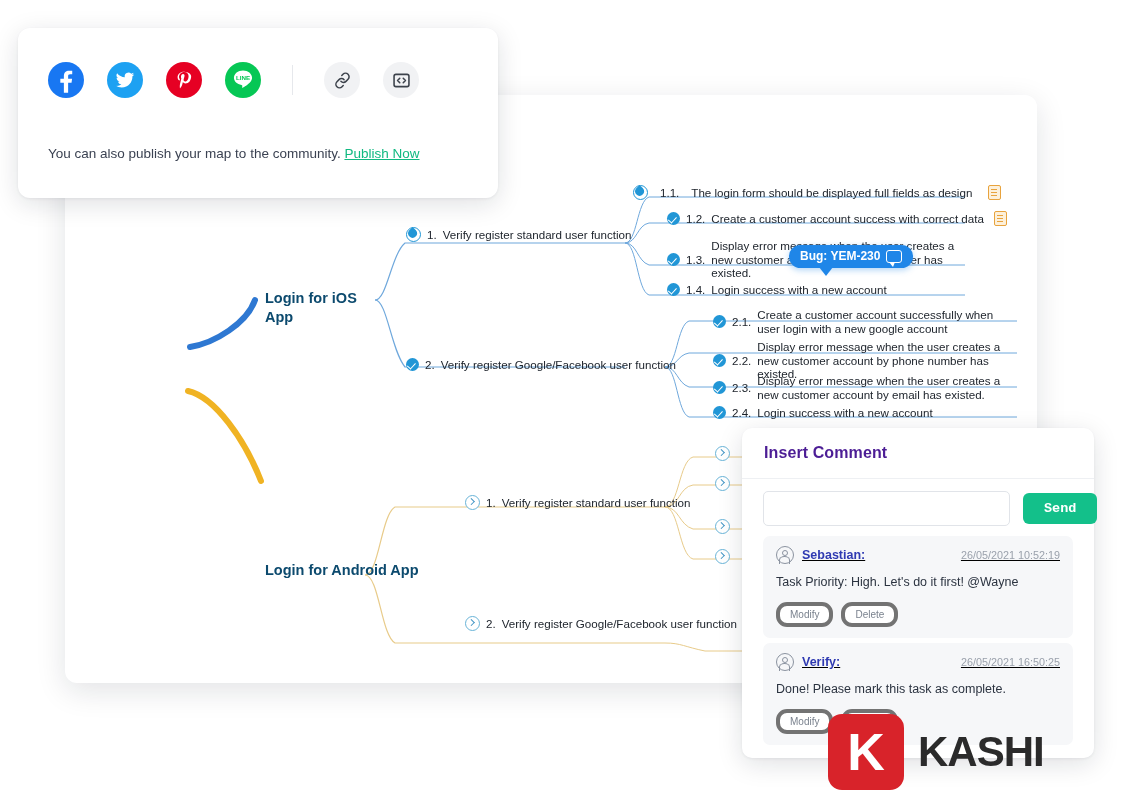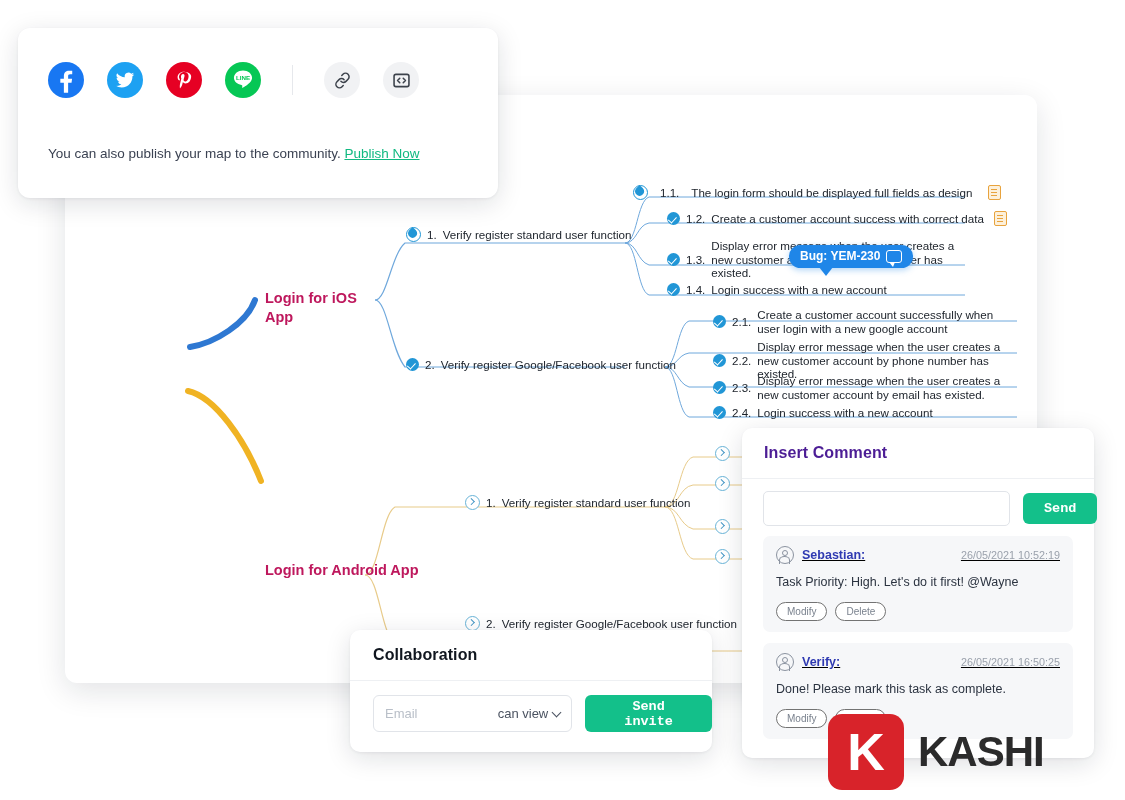--- a/index.html
+++ b/index.html
@@ -21,21 +21,21 @@
   #mm-svg{position:absolute;left:0;top:0;width:972px;height:588px;}
 
   .mm-layer{position:absolute;left:0;top:0;width:972px;height:588px;}
 
   .root-node{position:absolute;left:26px;top:320px;width:98px;height:52px;
              background:#fff;border-radius:13px;
              box-shadow:0 2px 10px rgba(16,24,40,.10);
              display:flex;align-items:center;justify-content:center;}
   .root-node span{font-size:17px;font-weight:700;color:#111;letter-spacing:.2px;}
 
-  .branch-label{position:absolute;font-size:14.5px;font-weight:700;color:#be185d;line-height:1.32;}
+  .branch-label{position:absolute;font-size:14.5px;font-weight:700;color:#0c4a6e;line-height:1.32;}
   #branch-ios{left:200px;top:194px;width:120px;}
   #branch-android{left:200px;top:466px;width:190px;}
 
   
   .node{position:absolute;display:flex;align-items:center;gap:6px;
         font-size:11.6px;color:#20262e;white-space:nowrap;}
   .node .num{font-weight:400;color:#20262e;}
   .node .txt{font-weight:400;color:#20262e;}
   .node.two-line{align-items:center;white-space:normal;}
   .node.two-line .txt{line-height:1.18;white-space:normal;}
@@ -110,21 +110,21 @@
   .cmt-who{display:flex;align-items:center;gap:8px;}
   .avatar{width:16px;height:16px;border-radius:50%;border:1.3px solid #8b93a0;position:relative;}
   .avatar:before{content:"";position:absolute;left:4.5px;top:2.6px;width:4.4px;height:4.4px;
      border-radius:50%;border:1.2px solid #8b93a0;}
   .avatar:after{content:"";position:absolute;left:2.3px;top:8.6px;width:9px;height:7px;
      border-radius:50% 50% 0 0;border:1.2px solid #8b93a0;border-bottom:none;}
   .cmt-name{font-size:12.5px;font-weight:700;color:#2f3ab2;}
   .cmt-time{font-size:10.8px;color:#9aa1ac;}
   .cmt-body{margin-top:10px;font-size:12.5px;color:#2b3340;line-height:1.35;}
   .cmt-actions{margin-top:11px;display:flex;gap:8px;}
-  .pill{background:#fff;border:1px solid #737373;border-radius:11px;font-size:10px;color:#7a828e;
+  .pill{background:#fff;border:4px solid #737373;border-radius:11px;font-size:10px;color:#7a828e;
      padding:3px 10px;cursor:pointer;font-family:inherit;}
 
   
   #kashi{position:absolute;left:828px;top:714px;display:flex;align-items:center;gap:14px;}
   #kashi-mark{width:76px;height:76px;border-radius:14px;background:#d8232a;
      display:flex;align-items:center;justify-content:center;}
   #kashi-mark span{color:#fff;font-size:52px;font-weight:700;line-height:1;font-family:"Liberation Sans",sans-serif;}
   #kashi-word{font-size:42px;font-weight:700;color:#2b2b2b;letter-spacing:-1px;line-height:1;}
 </style>
 </head>
@@ -294,34 +294,20 @@
             <path d="M10 9.5 7.5 12 10 14.5M14 9.5 16.5 12 14 14.5"></path>
           </svg>
       </div>
     </div>
     <div id="share-text">
       <span>You can also publish your map to the community.</span>
       <a href="#">Publish Now</a>
     </div>
   </div>
 
-  <div class="card" id="collab-card">
-    <div id="collab-title">Collaboration</div>
-    <div id="collab-divider"></div>
-    <div id="collab-row">
-      <div id="email-field">
-        <span id="email-placeholder">Email</span>
-        <span id="perm-select">
-          <span>can view</span>
-          <i class="caret"></i>
-        </span>
-      </div>
-      <button class="btn-green" id="send-invite">Send invite</button>
-    </div>
-  </div>
 
   <div class="card" id="comment-card">
     <div id="comment-title">Insert Comment</div>
     <div id="comment-divider"></div>
     <div id="comment-input-row">
       <input id="comment-input" type="text" value="" style="">
       <button class="btn-green" id="send-btn">Send</button>
     </div>
 
     <div class="cmt" id="cmt-0">

